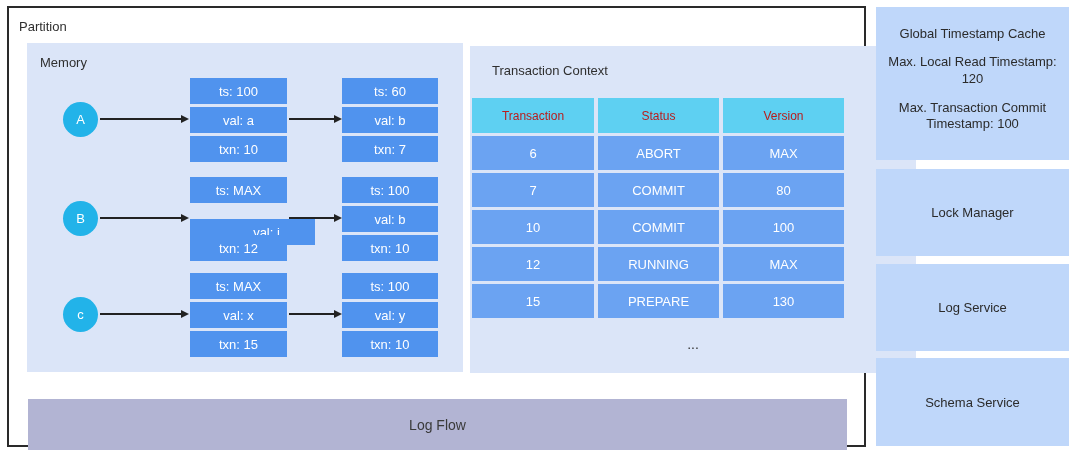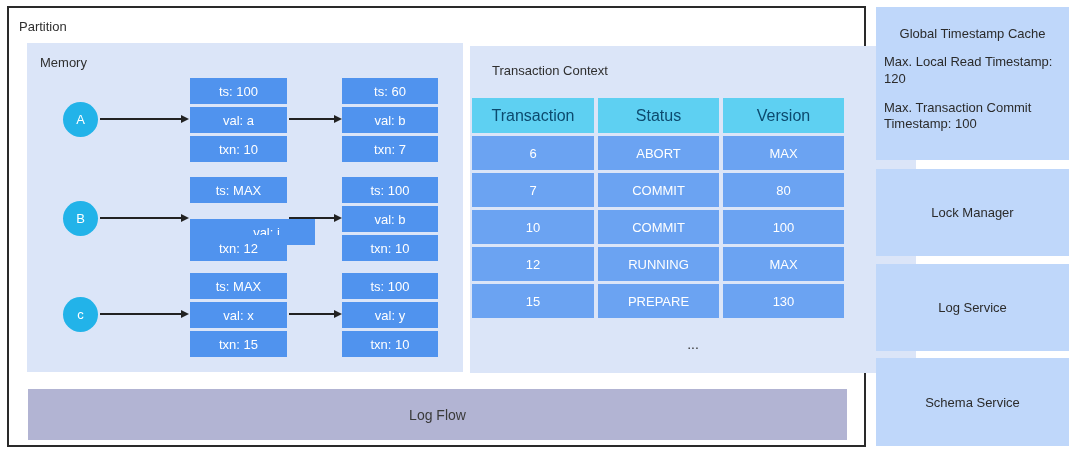--- a/index.html
+++ b/index.html
@@ -46,38 +46,38 @@
   }
   
   .txn-panel{position:absolute;left:461px;top:38px;width:446px;height:327px;background:var(--panel-bg);}
   .txn-title{position:absolute;left:22px;top:17px;font-size:13px;}
   .txn-table{
     position:absolute;left:2px;top:52px;display:grid;
     grid-template-columns:122px 121px 121px;grid-template-rows:35px repeat(5,34px);
     column-gap:4px;row-gap:3px;
   }
   .txn-th{
-    background:var(--table-header);color:#0c4a6e;font-size:16px;
+    background:var(--table-header);color:#b91c1c;font-size:12px;
     display:flex;align-items:center;justify-content:center;
   }
   .txn-td{
     background:var(--table-row);color:#fff;font-size:13px;
     display:flex;align-items:center;justify-content:center;
   }
   .txn-ellipsis{position:absolute;left:0;right:0;top:290px;text-align:center;font-size:14px;color:#333;}
   
   .log-flow{
-    position:absolute;left:19px;top:381px;width:819px;height:51px;background:var(--log-flow);
+    position:absolute;left:19px;top:391px;width:819px;height:51px;background:var(--log-flow);
     display:flex;align-items:center;justify-content:center;font-size:14px;color:#3a3a3a;
   }
   
   .sidebar{position:absolute;left:876px;top:7px;width:193px;}
   .sb-box{
     background:var(--sidebar-box);display:flex;flex-direction:column;
-    align-items:center;justify-content:center;
+    align-items:center;justify-content:center;text-align:center;
     font-size:13px;color:#2b2b2b;box-sizing:border-box;padding:22px 8px;
   }
   .sb-box-1{height:153px;margin-bottom:9px;}
   .sb-box-2{height:87px;margin-bottom:8px;}
   .sb-box-3{height:87px;margin-bottom:7px;}
   .sb-box-4{height:88px;}
   .sb-title{margin-bottom:13px;}
   .sb-line{line-height:1.3;margin-bottom:12px;max-width:180px;}
   .sb-line:last-child{margin-bottom:8px;}
 </style>

